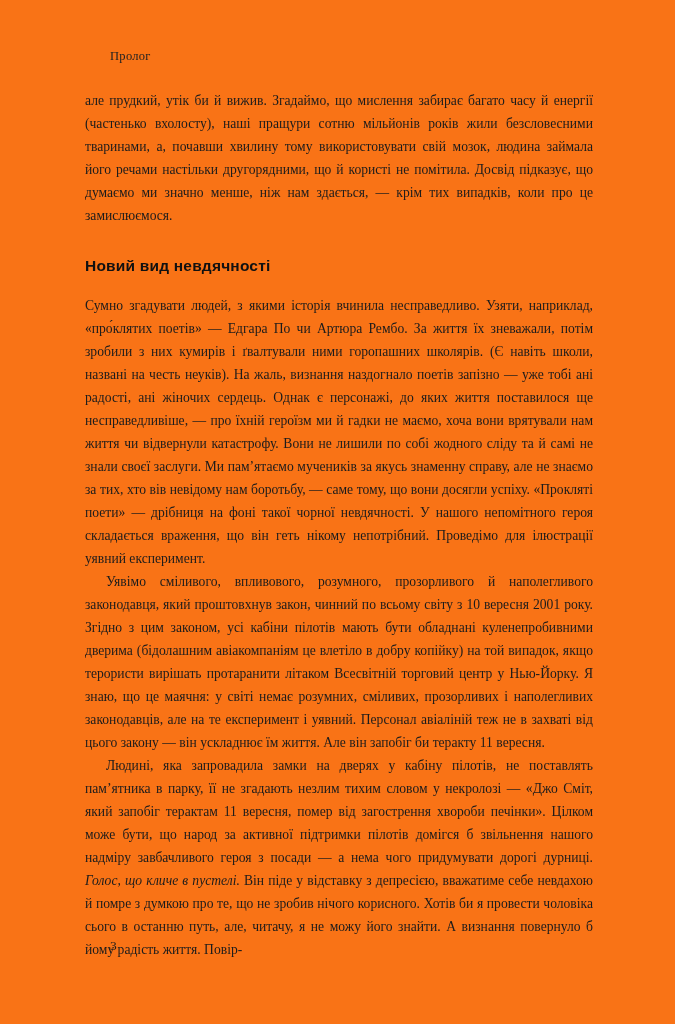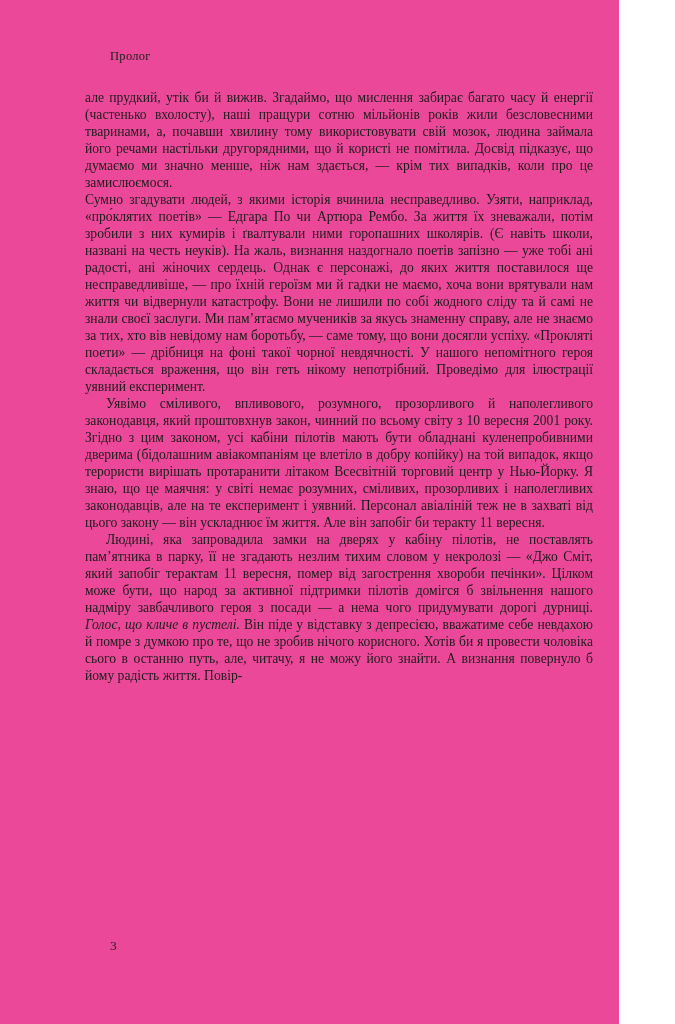--- a/index.html
+++ b/index.html
@@ -2,43 +2,43 @@
 <html lang="uk"><head>
 <meta charset="utf-8">
 <style>
   html, body {
     margin: 0;
     padding: 0;
     background: #ffffff;
   }
   .page {
     position: relative;
-    width: 619px;
+    width: 675px;
     height: 1024px;
-    background: #ec4899;
+    background: #f97316;
     overflow: hidden;
     color: #1c1c1c;
   }
   .running-header {
     position: absolute;
     top: 49px;
     left: 110px;
     font-family: "Liberation Serif", serif;
     font-size: 12.5px;
     letter-spacing: 0.3px;
     color: #222222;
   }
   .text-block {
     position: absolute;
     top: 89px;
     left: 85px;
     width: 508px;
     font-family: "Liberation Serif", serif;
     font-size: 13.6px;
-    line-height: 17px;
+    line-height: 23px;
     text-align: justify;
     hyphens: auto;
   }
   .para {
     margin: 0;
     text-align: justify;
   }
   .para.indented {
     text-indent: 21px;
   }
@@ -69,20 +69,21 @@
 <div class="page">
 
   <header class="running-header">
     <span>Пролог</span>
   </header>
 
   <main class="text-block">
 
     <p class="para continuation">але прудкий, утік би й вижив. Згадаймо, що мислення забирає багато часу й енергії (частенько вхолосту), наші пращури сотню мільйонів років жили безсловесними тваринами, а, почавши хвилину тому використовувати свій мозок, людина займала його речами настільки другорядними, що й користі не помітила. Досвід підказує, що думаємо ми значно менше, ніж нам здається, — крім тих випадків, коли про це замислюємося.</p>
 
+    <h2 class="section-heading">Новий вид невдячності</h2>
 
     <p class="para first-after-heading">Сумно згадувати людей, з якими історія вчинила несправедливо. Узяти, наприклад, «про́клятих поетів» — Едгара По чи Артюра Рембо. За життя їх зневажали, потім зробили з них кумирів і ґвалтували ними горопашних школярів. (Є навіть школи, названі на честь неуків). На жаль, визнання наздогнало поетів запізно — уже тобі ані радості, ані жіночих сердець. Однак є персонажі, до яких життя поставилося ще несправедливіше, — про їхній героїзм ми й гадки не маємо, хоча вони врятували нам життя чи відвернули катастрофу. Вони не лишили по собі жодного сліду та й самі не знали своєї заслуги. Ми пам’ятаємо мучеників за якусь знаменну справу, але не знаємо за тих, хто вів невідому нам боротьбу, — саме тому, що вони досягли успіху. «Прокляті поети» — дрібниця на фоні такої чорної невдячності. У нашого непомітного героя складається враження, що він геть нікому непотрібний. Проведімо для ілюстрації уявний експеримент.</p>
 
     <p class="para indented">Уявімо сміливого, впливового, розумного, прозорливого й наполегливого законодавця, який проштовхнув закон, чинний по всьому світу з 10 вересня 2001 року. Згідно з цим законом, усі кабіни пілотів мають бути обладнані куленепробивними дверима (бідолашним авіакомпаніям це влетіло в добру копійку) на той випадок, якщо терористи вирішать протаранити літаком Всесвітній торговий центр у Нью-Йорку. Я знаю, що це маячня: у світі немає розумних, сміливих, прозорливих і наполегливих законодавців, але на те експеримент і уявний. Персонал авіаліній теж не в захваті від цього закону — він ускладнює їм життя. Але він запобіг би теракту 11 вересня.</p>
 
     <p class="para indented"><span>Людині, яка запровадила замки на дверях у кабіну пілотів, не поставлять пам’ятника в парку, її не згадають незлим тихим словом у некролозі — «Джо Сміт, який запобіг терактам 11 вересня, помер від загострення хвороби печінки». Цілком може бути, що народ за активної підтримки пілотів домігся б звільнення нашого надміру завбачливого героя з посади — а нема чого придумувати дорогі дурниці. </span><em>Голос, що кличе в пустелі.</em><span> Він піде у відставку з депресією, вважатиме себе невдахою й помре з думкою про те, що не зробив нічого корисного. Хотів би я провести чоловіка сього в останню путь, але, читачу, я не можу його знайти. А визнання повернуло б йому радість життя. Повір-</span></p>
 
   </main>
 
   <footer>

